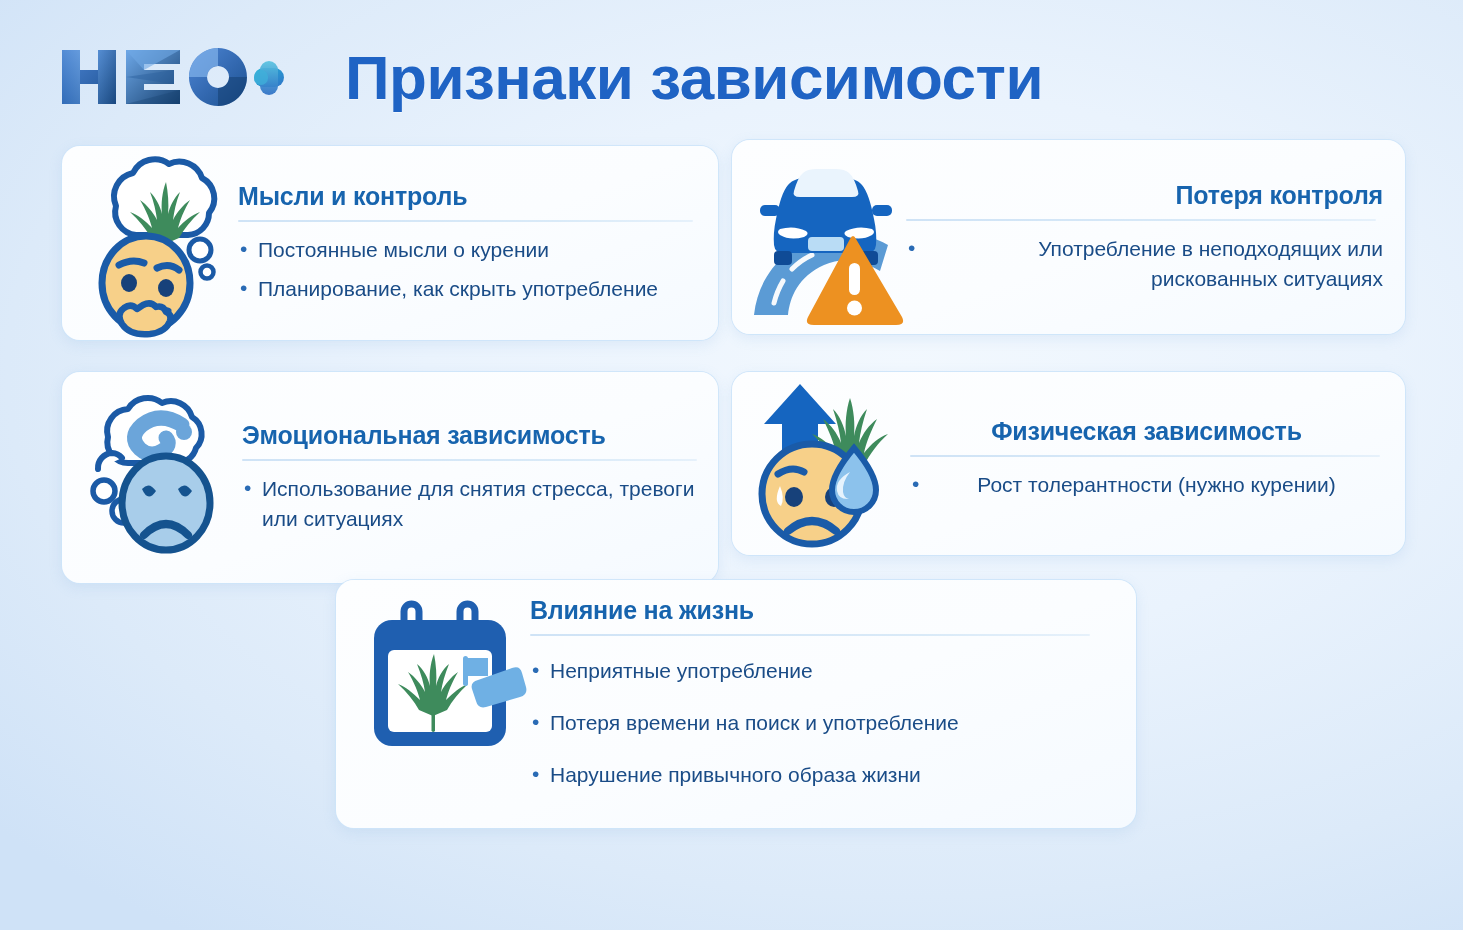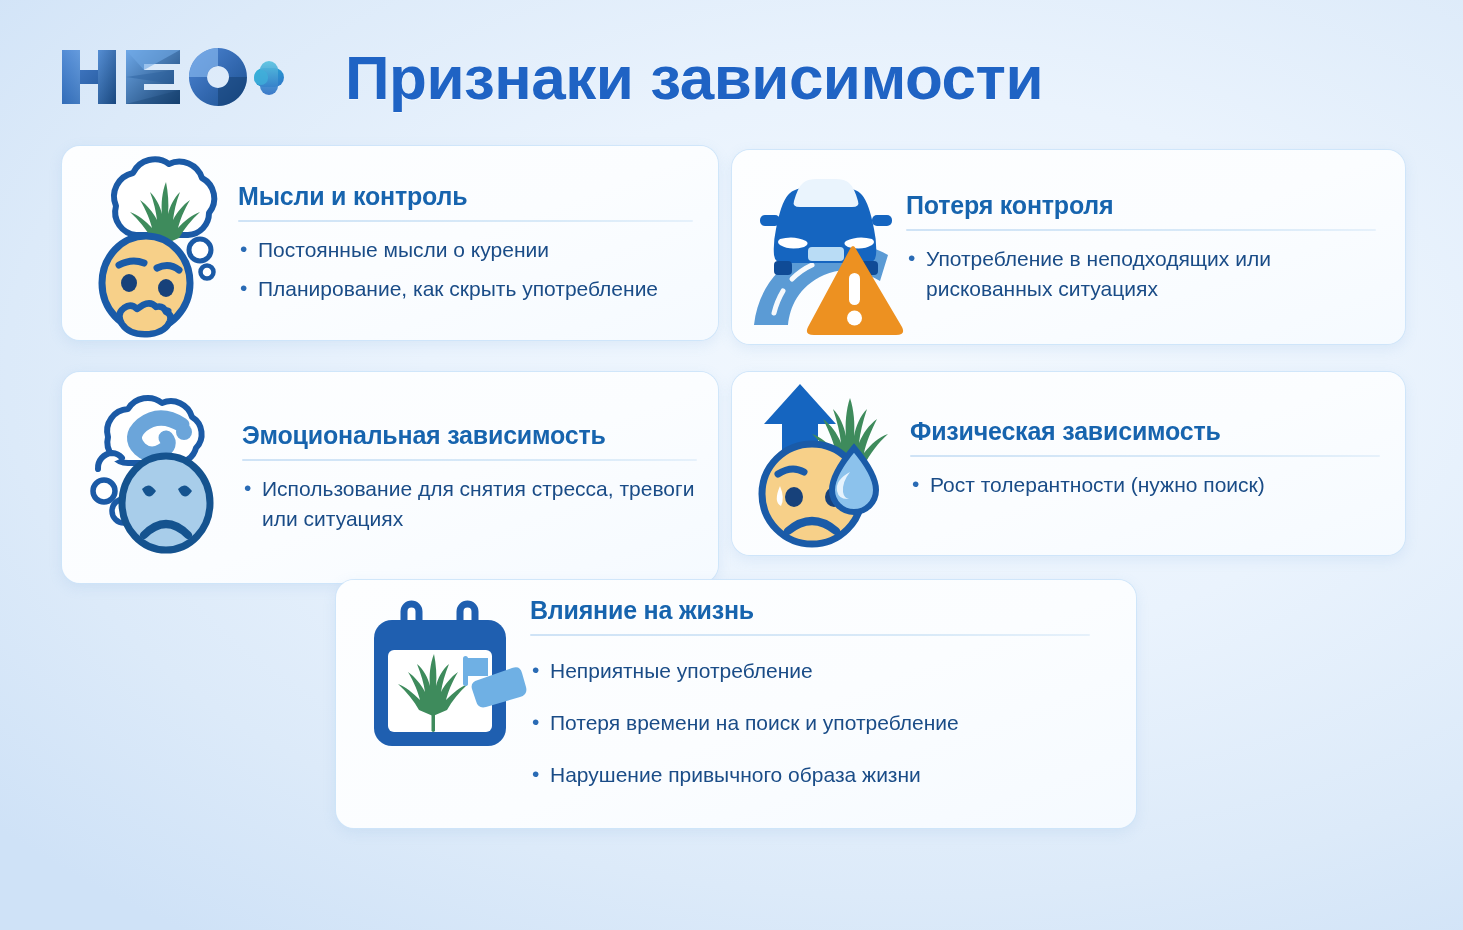--- a/index.html
+++ b/index.html
@@ -60,23 +60,23 @@
     background: linear-gradient(160deg, #fdfeff 0%, #fbfdff 55%, #f5faff 100%);
     border-radius: 18px;
     box-shadow:
       0 0 0 1px rgba(205,228,250,0.9),
       0 4px 14px rgba(120,165,215,0.16);
     display: flex;
     align-items: center;
   }
 
   .card-1 { left: 62px;  top: 146px; width: 656px; height: 194px; }
-  .card-2 { left: 732px; top: 150px; width: 673px; height: 194px; }
+  .card-2 { left: 732px; top: 140px; width: 673px; height: 194px; text-align: right; }
   .card-3 { left: 62px;  top: 372px; width: 656px; height: 211px; }
-  .card-4 { left: 732px; top: 372px; width: 673px; height: 183px; }
+  .card-4 { left: 732px; top: 372px; width: 673px; height: 183px; text-align: center; }
   .card-5 { left: 336px; top: 580px; width: 800px; height: 248px; }
 
   .card-icon {
     flex: 0 0 auto;
     display: flex;
     align-items: center;
     justify-content: center;
   }
 
   .card-1 .card-icon { width: 168px; height: 190px; margin-left: 8px; }
@@ -329,21 +329,21 @@
         <path d="M30 110 q5 12 1 20 q-8 -4 -1 -20 Z" fill="#ffffff"></path>
 
         <path d="M104 72 q22 26 22 42 a22 22 0 0 1 -44 0 q0 -16 22 -42 Z" fill="#8cc2ec" stroke="#1a5ba8" stroke-width="6"></path>
         <path d="M100 96 q-8 10 -7 20 q1 6 6 7 q-10 1 -12 -8 q-2 -11 13 -19 Z" fill="#e6f3fd"></path>
       </svg>
     </div>
     <div class="card-body">
       <div class="card-heading">Физическая зависимость</div>
       <div class="heading-rule"></div>
       <ul class="bullet-list">
-        <li class="bullet">Рост толерантности (нужно поиск)</li>
+        <li class="bullet">Рост толерантности (нужно курении)</li>
       </ul>
     </div>
   </div>
 
   <div class="card card-5">
     <div class="card-icon">
       <svg width="170" height="170" viewBox="0 0 170 170">
 
         <rect x="44" y="6" width="15" height="38" rx="7.5" fill="#ffffff" stroke="#1f5fb0" stroke-width="7"></rect>
         <rect x="100" y="6" width="15" height="38" rx="7.5" fill="#ffffff" stroke="#1f5fb0" stroke-width="7"></rect>

